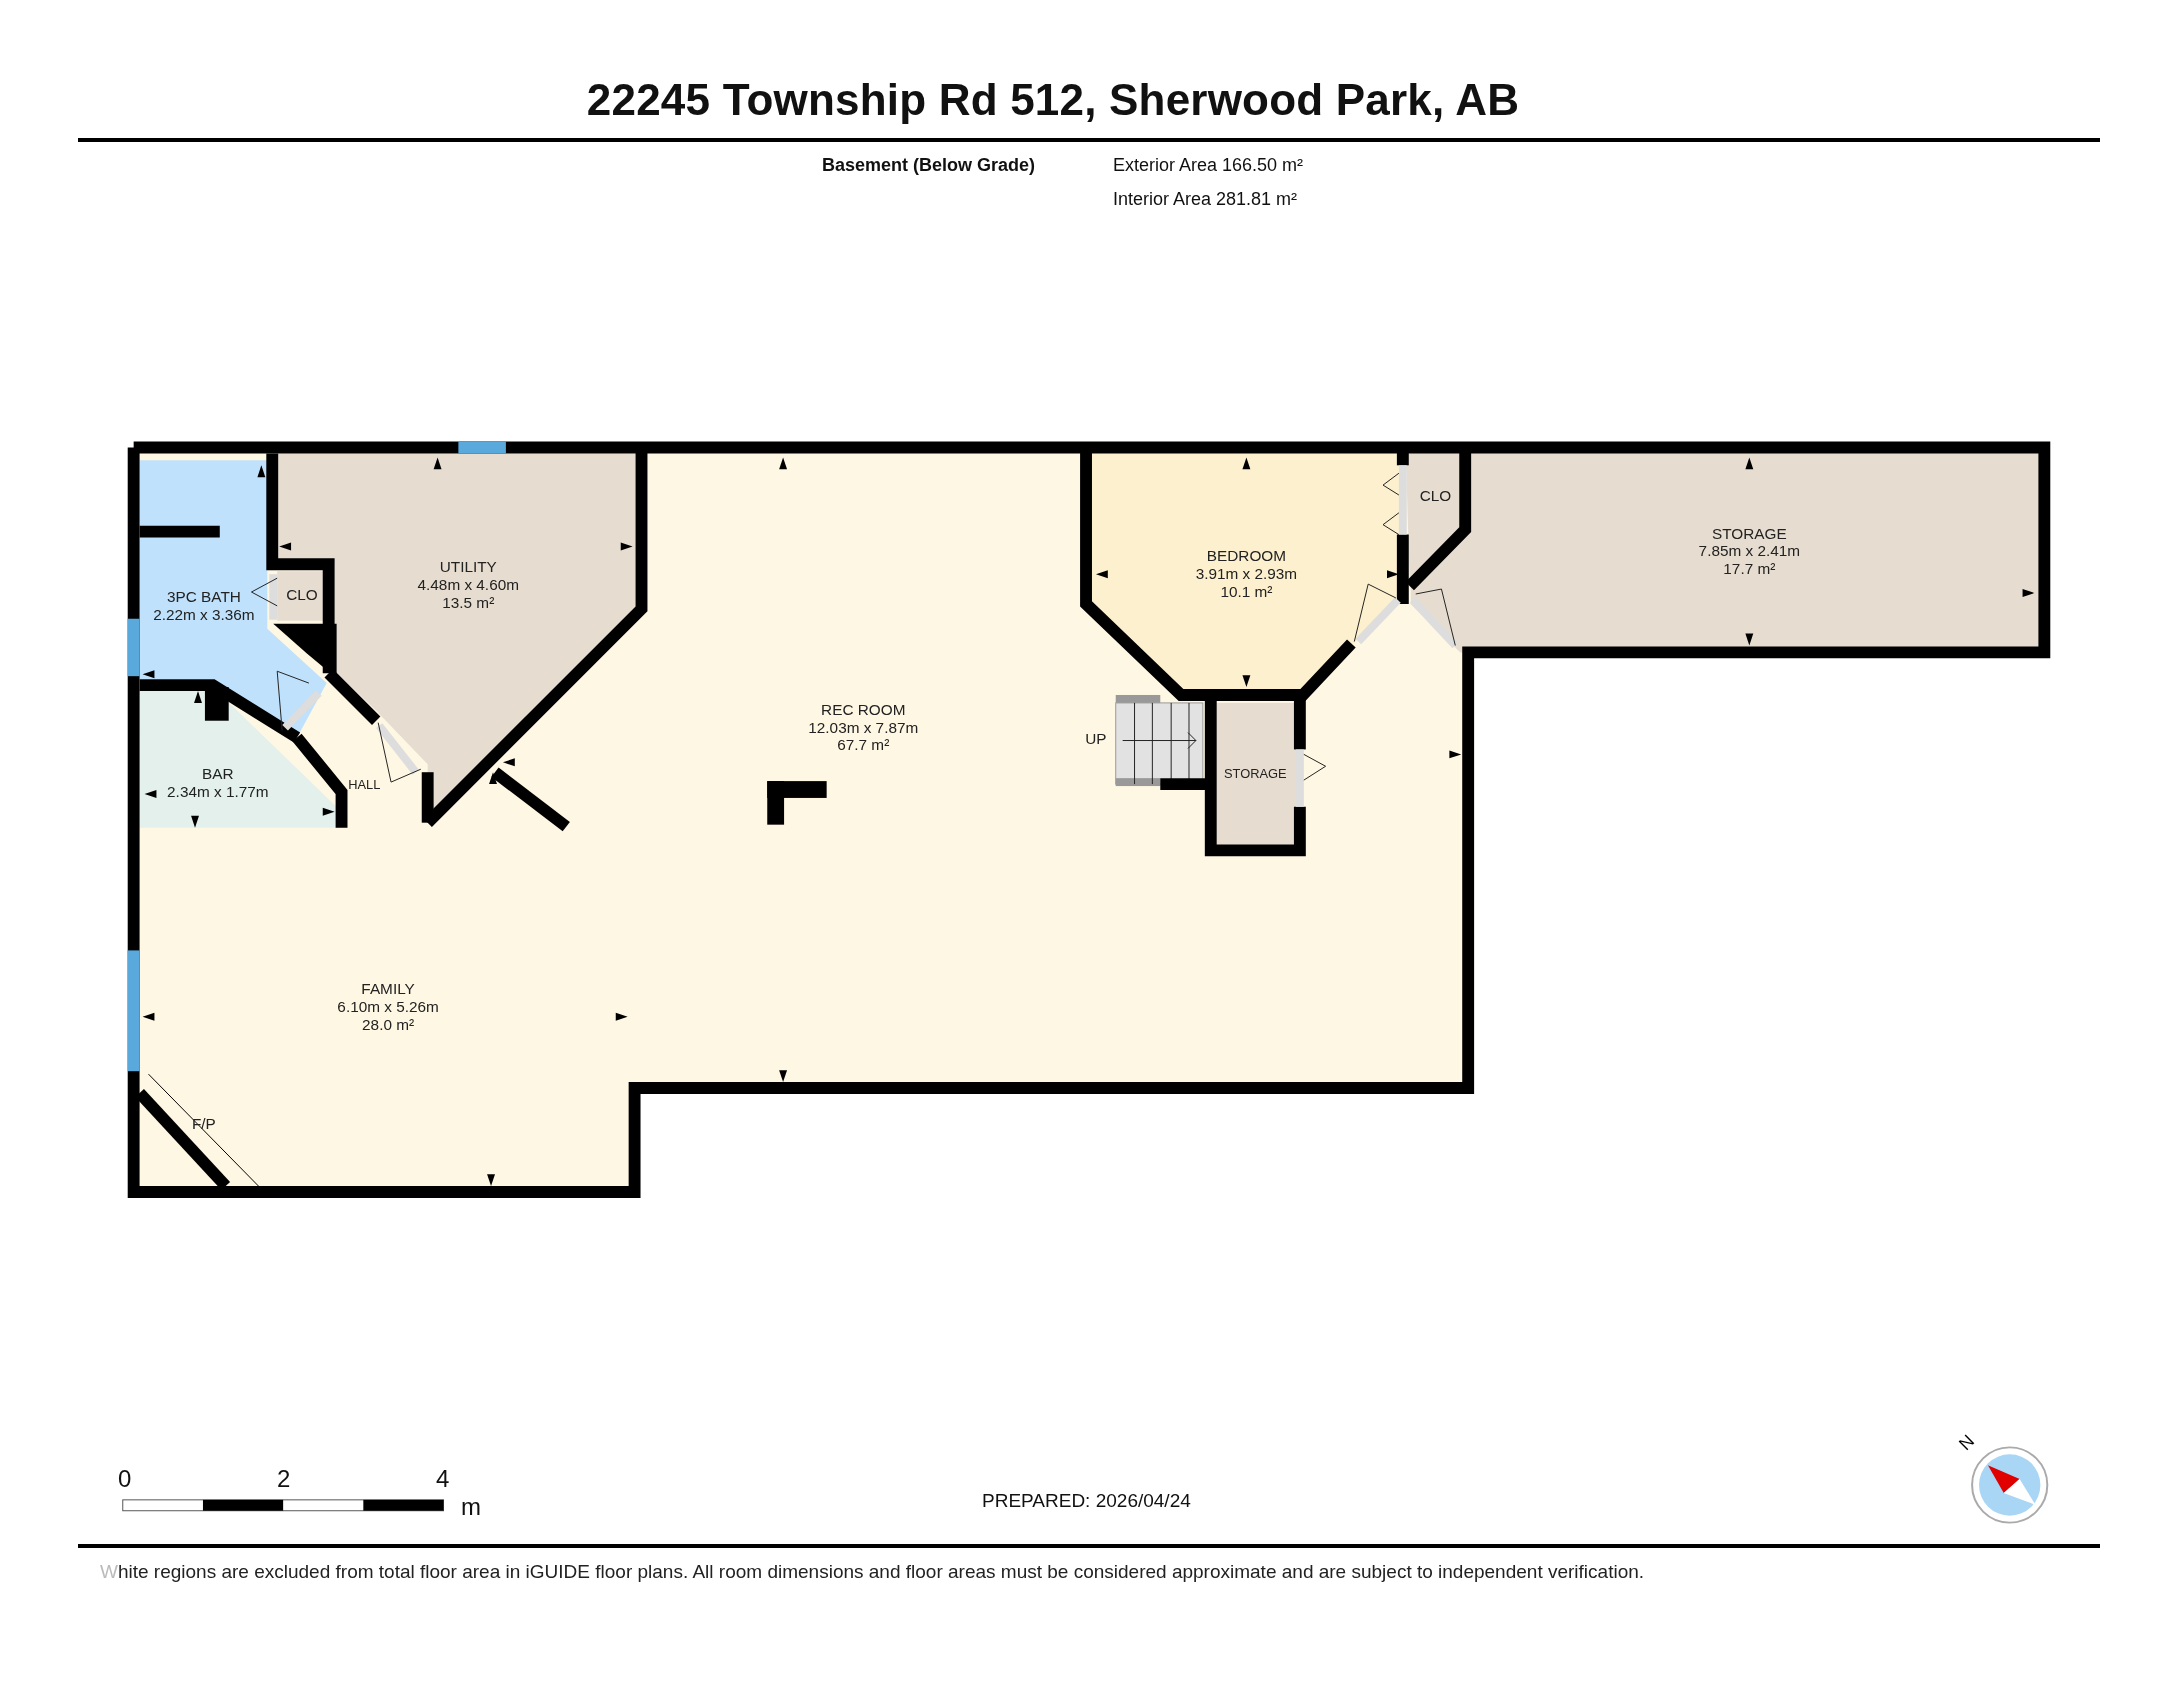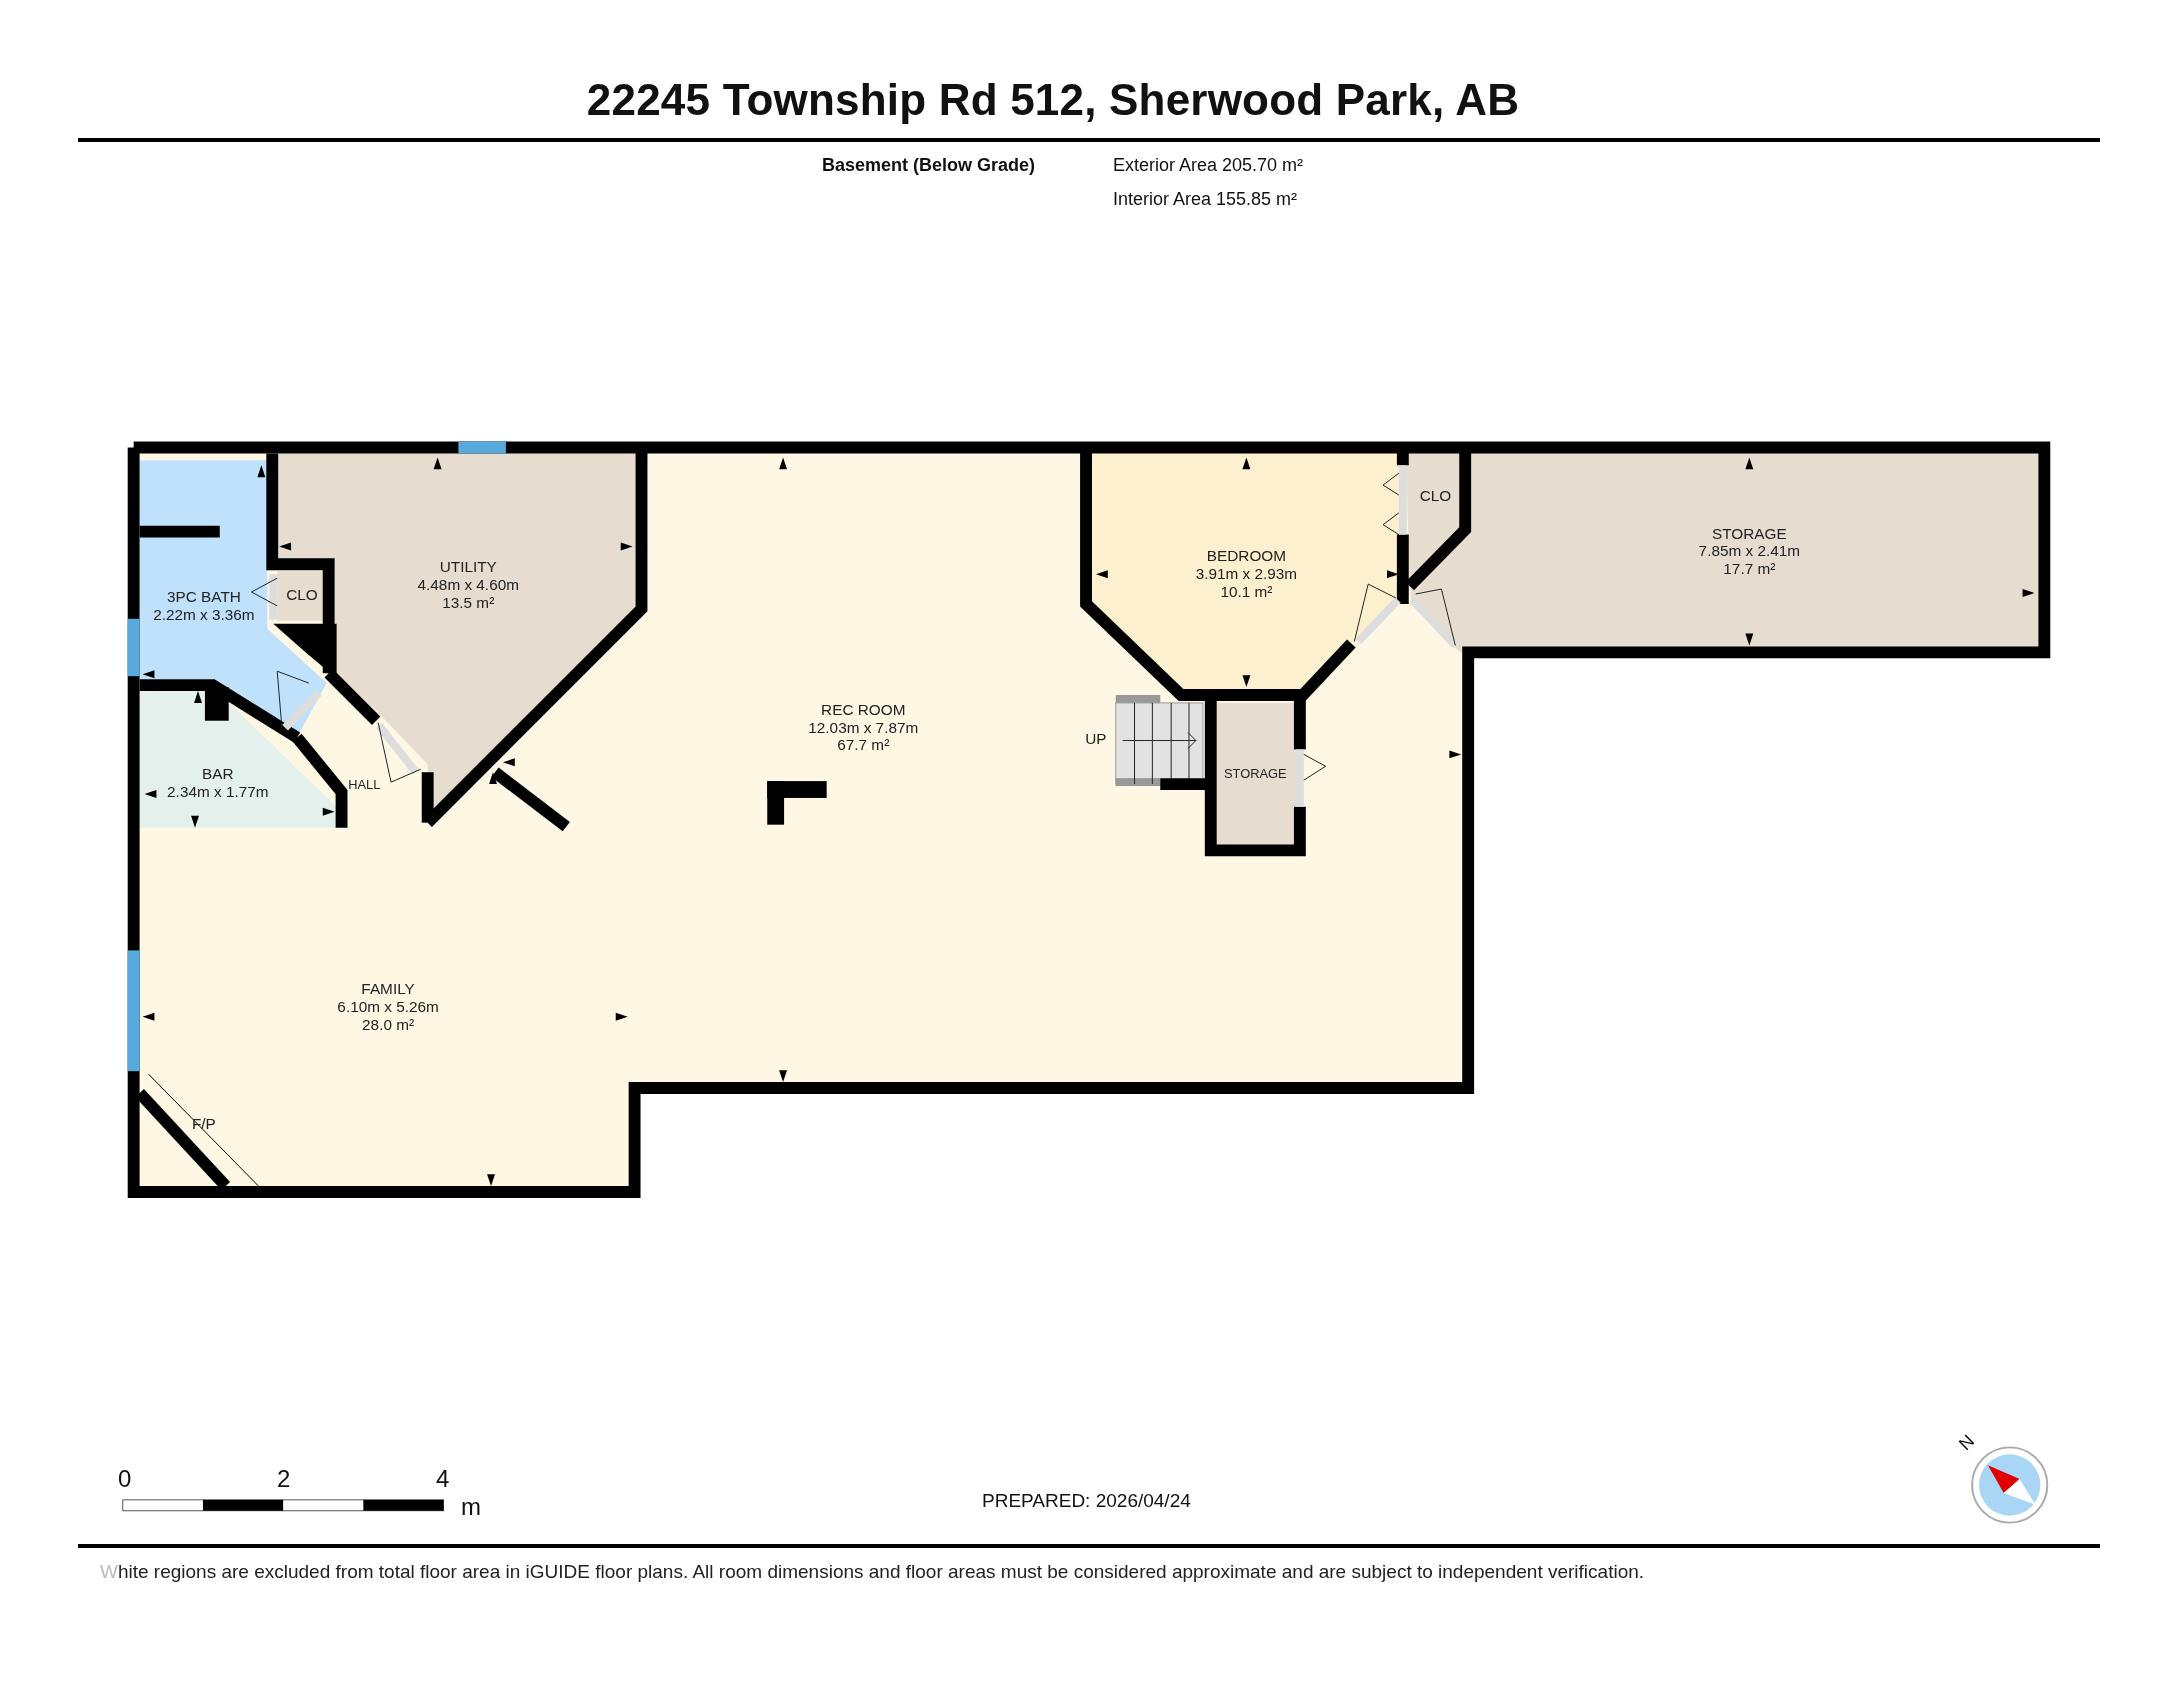--- a/index.html
+++ b/index.html
@@ -16,22 +16,22 @@
   .disclaimer .fade{color:#bbb;}
   .scale-num{position:absolute;font-size:24px;top:1465px;}
   .scale-m{position:absolute;font-size:24px;left:461px;top:1493px;}
 </style>
 </head>
 <body>
 
 <div class="title">22245 Township Rd 512, Sherwood Park, AB</div>
 <div class="rule" style="top:138px"></div>
 <div class="meta" style="left:822px;top:155px"><b>Basement (Below Grade)</b></div>
-<div class="meta" style="left:1113px;top:155px">Exterior Area 205.70 m²</div>
-<div class="meta" style="left:1113px;top:189px">Interior Area 155.85 m²</div>
+<div class="meta" style="left:1113px;top:155px">Exterior Area 166.50 m²</div>
+<div class="meta" style="left:1113px;top:189px">Interior Area 281.81 m²</div>
 
 <svg width="2178" height="1683" viewBox="0 0 2200 1700">
 
   <polygon points="135,452 1483,452 1483,1099 641,1099 641,1204 135,1204" fill="#fef7e3"></polygon>
 
   <polygon points="1425,452 2065,452 2065,659 1475,659 1425,610" fill="#e6ddd0"></polygon>
 
   <polygon points="1420,458 1480,458 1480,535 1424,590" fill="#e6ddd0"></polygon>
 
   <polygon points="1097,458 1417,458 1417,600 1316,702 1193,702 1097,610" fill="#fdf0cf"></polygon>

